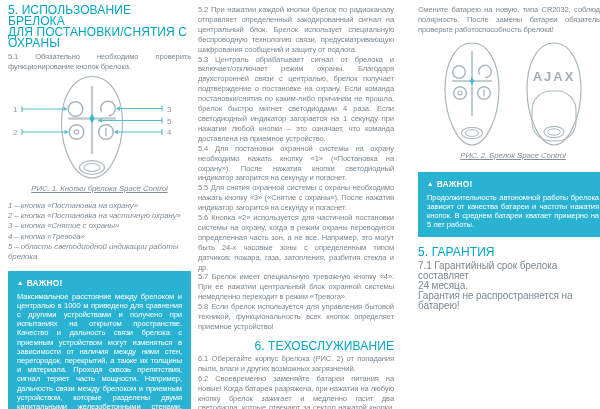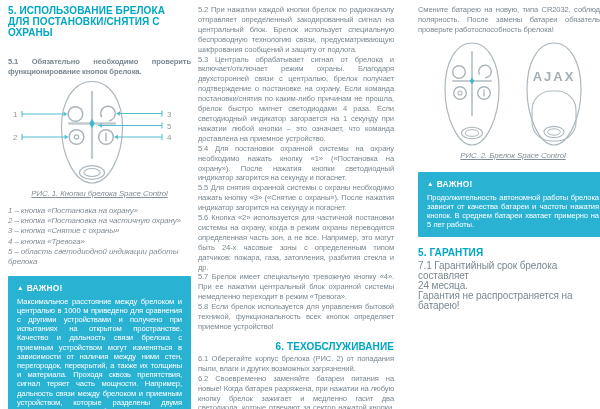--- a/index.html
+++ b/index.html
@@ -6,21 +6,21 @@
   .page {
     position:relative; width:600px; height:409px; background:#ffffff;
     font-family:"Liberation Sans", sans-serif; color:#7b8891; overflow:hidden;
   }
   .col { position:absolute; top:5px; }
   .col1 { left:8px;   width:183px; }
   .col2 { left:198px; width:196px; }
   .col3 { left:418px; width:190px; }
 
   .heading {
-    color:#00a7c3; font-weight:bold; font-size:10px; line-height:11px;
+    color:#00a7c3; font-weight:normal; font-size:12px; line-height:11px;
     letter-spacing:0.1px;
   }
   p.body, div.body {
     margin:0; font-size:7.6px; line-height:9.9px; letter-spacing:-0.12px;
     text-align:justify; color:#7b8891;
   }
   .plainline { font-size:10px; line-height:10.2px; letter-spacing:-0.1px; color:#7b8891; }
   .caption {
     font-style:italic; text-align:center; font-size:7.9px; color:#828d96;
     margin-top:3px; letter-spacing:-0.1px;text-decoration:underline;
@@ -47,21 +47,21 @@
 </head>
 <body>
 
 <div class="page">
 
   <div class="col col1">
     <div class="heading">
       <div>5.  ИСПОЛЬЗОВАНИЕ БРЕЛОКА</div>
       <div>ДЛЯ ПОСТАНОВКИ/СНЯТИЯ С ОХРАНЫ</div>
     </div>
-    <p class="body" style="margin-top:19px;font-weight:bold;">5.1 Обязательно необходимо проверить функционирование кнопок брелока.</p>
+    <p class="body" style="margin-top:3px;">5.1 Обязательно необходимо проверить функционирование кнопок брелока.</p>
 
     <div class="fig">
       <svg width="183" height="106" viewBox="0 0 183 106">
 
         <path d="M84 1.5 C65 1.5 53.5 22 53.5 47 C53.5 76 67 103 84 103 C101 103 114.5 76 114.5 47 C114.5 22 103 1.5 84 1.5 Z" fill="none" stroke="#adb8be" stroke-width="1.2"></path>
 
         <line x1="84" y1="12" x2="84" y2="78" stroke="#c2cbd0" stroke-width="2.3" stroke-linecap="round"></line>
         <line x1="61" y1="43.5" x2="107" y2="43.5" stroke="#c2cbd0" stroke-width="2.3" stroke-linecap="round"></line>
 
         <circle cx="67.5" cy="34" r="7.3" fill="#ffffff" stroke="#aab5bb" stroke-width="1.5"></circle>

